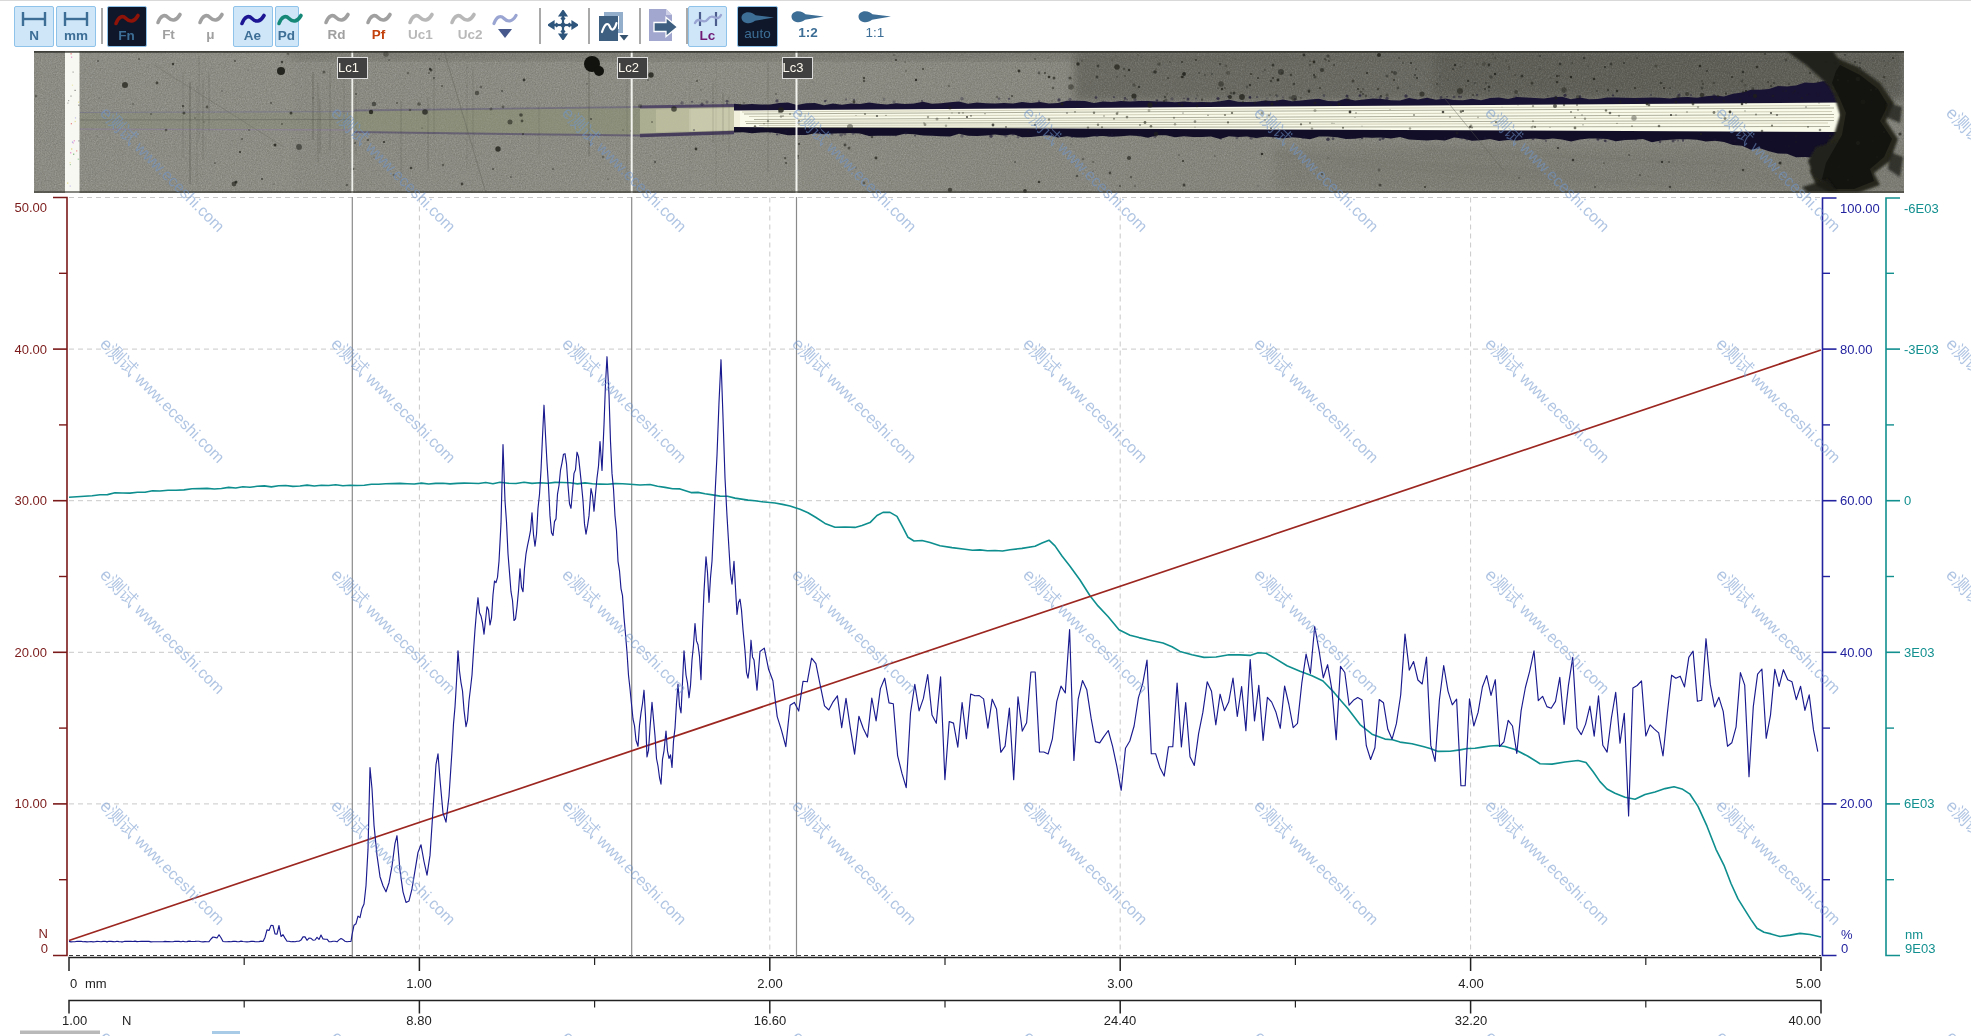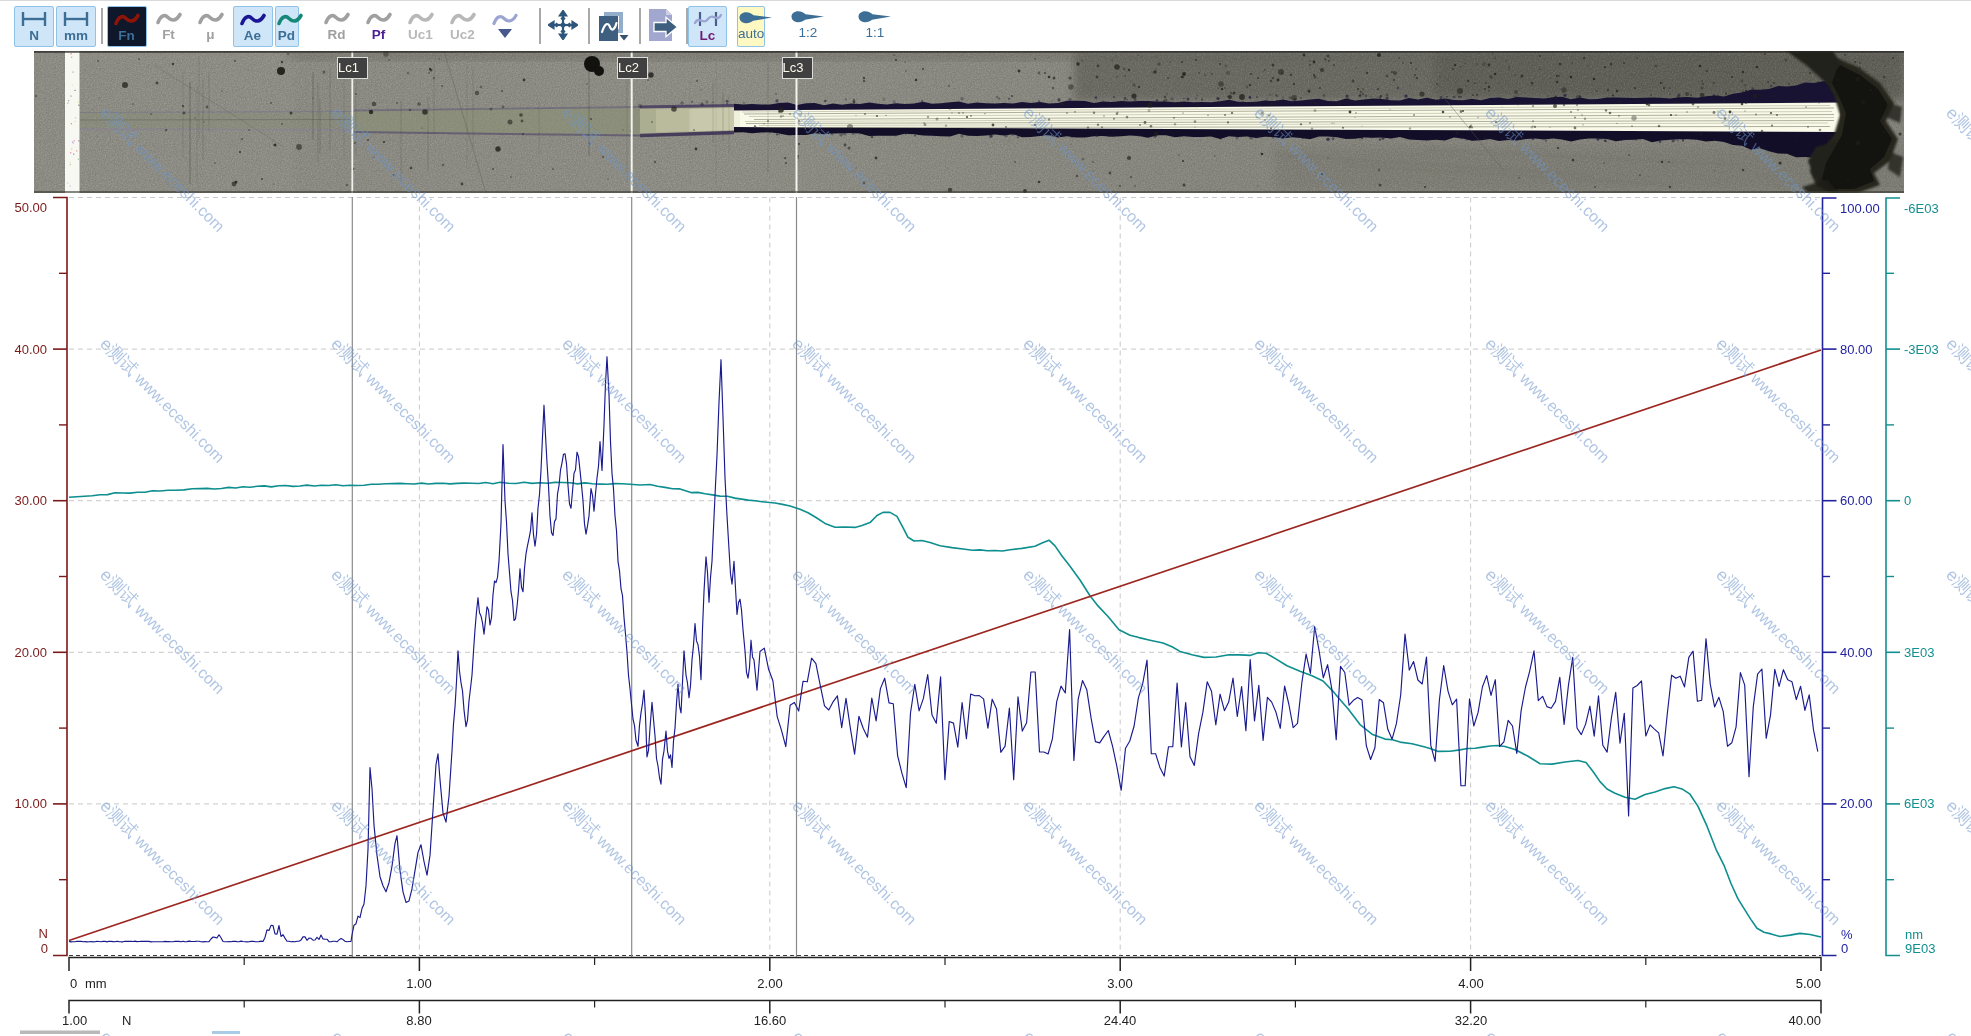--- a/index.html
+++ b/index.html
@@ -70,29 +70,29 @@
       <div class="tbtn" style="left:316.5px;width:40px;">
         <svg class="bicon" width="28" height="18" viewBox="0 0 28 18">
           <path d="M3 13.5 C5.5 6.5, 9.5 5, 13 8.5 C16.5 12, 21 12.5, 25 5.5" fill="none" stroke="#a0a0a0" stroke-width="3.6" stroke-linecap="round"></path>
         </svg>
         <div class="blab" style="color:#a0a0a0">Rd</div>
       </div>
       <div class="tbtn" style="left:358.5px;width:40px;">
         <svg class="bicon" width="28" height="18" viewBox="0 0 28 18">
           <path d="M3 13.5 C5.5 6.5, 9.5 5, 13 8.5 C16.5 12, 21 12.5, 25 5.5" fill="none" stroke="#a0a0a0" stroke-width="3.6" stroke-linecap="round"></path>
         </svg>
-        <div class="blab" style="color:#4c1d95">Pf</div>
+        <div class="blab" style="color:#c2410c">Pf</div>
       </div>
       <div class="tbtn" style="left:400.5px;width:40px;">
         <svg class="bicon" width="28" height="18" viewBox="0 0 28 18">
           <path d="M3 13.5 C5.5 6.5, 9.5 5, 13 8.5 C16.5 12, 21 12.5, 25 5.5" fill="none" stroke="#b8b8b8" stroke-width="3.6" stroke-linecap="round"></path>
         </svg>
         <div class="blab" style="color:#b8b8b8">Uc1</div>
       </div>
-      <div class="tbtn" style="left:442.5px;width:40px;">
+      <div class="tbtn" style="left:442.5px;width:40px;text-align:right;">
         <svg class="bicon" width="28" height="18" viewBox="0 0 28 18">
           <path d="M3 13.5 C5.5 6.5, 9.5 5, 13 8.5 C16.5 12, 21 12.5, 25 5.5" fill="none" stroke="#b8b8b8" stroke-width="3.6" stroke-linecap="round"></path>
         </svg>
         <div class="blab" style="color:#b8b8b8">Uc2</div>
       </div>
       <div class="tbtn" style="left:484.5px;width:40px;">
         <svg class="bicon" width="28" height="30" viewBox="0 0 28 30" style="margin-top:6px">
           <path d="M3 11.5 C5.5 4.5, 9.5 3, 13 6.5 C16.5 10, 21 10.5, 25 3.5" fill="none" stroke="#9aa5d2" stroke-width="3.2" stroke-linecap="round"></path>
           <path d="M7 17 L21 17 L14 26 Z" fill="#47598c"></path>
         </svg>
@@ -136,31 +136,31 @@
       <div class="tbtn" style="left:688px;width:39px;background:#cfe6f8;border:1.5px solid #8fc3ea;">
         <svg class="bicon" width="30" height="18" viewBox="0 0 30 18">
           <g stroke="#4a5d8c" stroke-width="2.2" fill="none">
             <line x1="7" y1="2" x2="7" y2="16"></line>
             <line x1="23" y1="2" x2="23" y2="16"></line>
           </g>
           <path d="M2 13 C6 5, 10 16, 15 9 C20 2, 24 13, 28 5" fill="none" stroke="#9aa5d2" stroke-width="2.4" stroke-linecap="round"></path>
         </svg>
         <div class="blab" style="color:#701a75">Lc</div>
       </div>
-      <div class="tbtn" style="left:737px;width:28px;background:#fef9c3;border:1.5px solid #8fc3ea;">
+      <div class="tbtn" style="left:737px;width:41px;background:#0f172a;border:1.5px solid #8fc3ea;">
         <svg class="bicon" width="36" height="16" viewBox="0 0 36 16">
           <path d="M8 2.2 C11.5 2.2, 14 4, 15.5 5.2 L34 7.6 L15 10.8 C13 12.6, 10.5 13.4, 7.5 13.2 C3.5 13, 1.5 10.4, 1.5 7.6 C1.5 4.6, 4.5 2.2, 8 2.2 Z" fill="#3d6e96"></path>
         </svg>
         <div class="blab" style="color:#3d6e96"><span style="font-weight:normal">auto</span></div>
       </div>
       <div class="tbtn" style="left:788px;width:40px;">
         <svg class="bicon" width="36" height="16" viewBox="0 0 36 16">
           <path d="M8 2.2 C11.5 2.2, 14 4, 15.5 5.2 L34 7.6 L15 10.8 C13 12.6, 10.5 13.4, 7.5 13.2 C3.5 13, 1.5 10.4, 1.5 7.6 C1.5 4.6, 4.5 2.2, 8 2.2 Z" fill="#3d6e96"></path>
         </svg>
-        <div class="blab" style="color:#3d6e96"><span style="font-weight:normal">1:2</span></div>
+        <div class="blab" style="color:#3d6e96"><span style="font-weight:bold">1:2</span></div>
       </div>
       <div class="tbtn" style="left:855px;width:40px;">
         <svg class="bicon" width="36" height="16" viewBox="0 0 36 16">
           <path d="M8 2.2 C11.5 2.2, 14 4, 15.5 5.2 L34 7.6 L15 10.8 C13 12.6, 10.5 13.4, 7.5 13.2 C3.5 13, 1.5 10.4, 1.5 7.6 C1.5 4.6, 4.5 2.2, 8 2.2 Z" fill="#3d6e96"></path>
         </svg>
         <div class="blab" style="color:#3d6e96"><span style="font-weight:normal">1:1</span></div>
       </div>
     </div>
 <svg width="1870" height="142" viewBox="0 0 1870 142" style="position:absolute;left:34px;top:51px">
 <defs>

